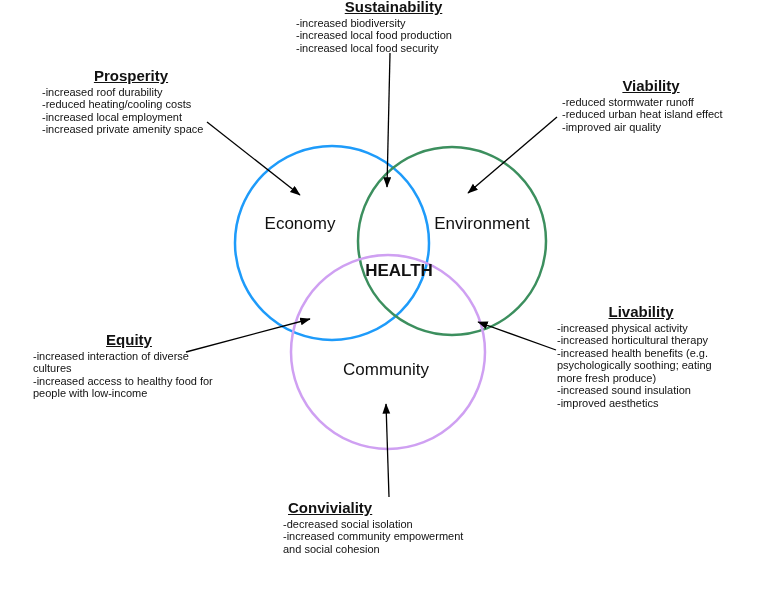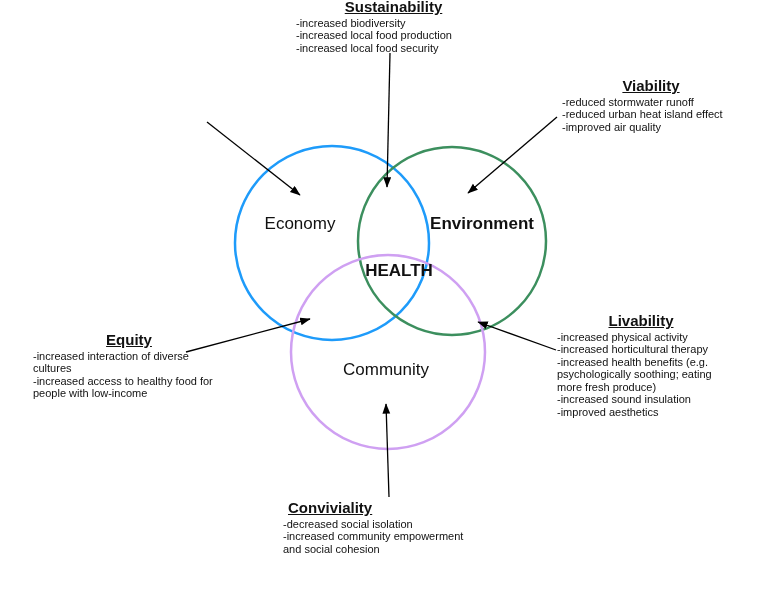--- a/index.html
+++ b/index.html
@@ -57,46 +57,53 @@
 
     <line x1="207" y1="122" x2="300" y2="195" stroke="#000000" stroke-width="1.3" marker-end="url(#ah)"></line>
     <line x1="390" y1="53" x2="387" y2="187" stroke="#000000" stroke-width="1.3" marker-end="url(#ah)"></line>
     <line x1="557" y1="117" x2="468" y2="193" stroke="#000000" stroke-width="1.3" marker-end="url(#ah)"></line>
     <line x1="186" y1="352" x2="310" y2="319" stroke="#000000" stroke-width="1.3" marker-end="url(#ah)"></line>
     <line x1="556" y1="350" x2="478" y2="322" stroke="#000000" stroke-width="1.3" marker-end="url(#ah)"></line>
     <line x1="389" y1="497" x2="386" y2="404" stroke="#000000" stroke-width="1.3" marker-end="url(#ah)"></line>
   </svg>
 
   <div class="circle-label" style="left:300px; top:224px;">Economy</div>
-  <div class="circle-label" style="left:482px; top:224px;font-weight:bold;">Environment</div>
+  <div class="circle-label" style="left:482px; top:224px;">Environment</div>
   <div class="circle-label" style="left:386px; top:370px;">Community</div>
   <div class="circle-label center-label" style="left:391px; top:271px;padding-left:16px;">HEALTH</div>
 
   <div class="annotation" style="left:296px; top:1px; width:195px;">
     <div class="annotation-title">Sustainability</div>
     <div class="annotation-line">-increased biodiversity</div>
     <div class="annotation-line">-increased local food production</div>
     <div class="annotation-line">-increased local food security</div>
   </div>
 
+  <div class="annotation" style="left:42px; top:70px; width:178px;">
+    <div class="annotation-title">Prosperity</div>
+    <div class="annotation-line">-increased roof durability</div>
+    <div class="annotation-line">-reduced heating/cooling costs</div>
+    <div class="annotation-line">-increased local employment</div>
+    <div class="annotation-line">-increased private amenity space</div>
+  </div>
 
   <div class="annotation" style="left:562px; top:80px; width:178px;">
     <div class="annotation-title">Viability</div>
     <div class="annotation-line">-reduced stormwater runoff</div>
     <div class="annotation-line">-reduced urban heat island effect</div>
     <div class="annotation-line">-improved air quality</div>
   </div>
 
   <div class="annotation" style="left:33px; top:334px; width:192px;">
     <div class="annotation-title">Equity</div>
     <div class="annotation-line">-increased interaction of diverse cultures</div>
     <div class="annotation-line">-increased access to healthy food for people with low-income</div>
   </div>
 
-  <div class="annotation" style="left:557px; top:315px; width:168px;">
+  <div class="annotation" style="left:557px; top:306px; width:168px;">
     <div class="annotation-title">Livability</div>
     <div class="annotation-line">-increased physical activity</div>
     <div class="annotation-line">-increased horticultural therapy</div>
     <div class="annotation-line">-increased health benefits (e.g. psychologically soothing; eating more fresh produce)</div>
     <div class="annotation-line">-increased sound insulation</div>
     <div class="annotation-line">-improved aesthetics</div>
   </div>
 
   <div class="annotation conviviality" style="left:283px; top:502px; width:195px;">
     <div class="annotation-title">Conviviality</div>

